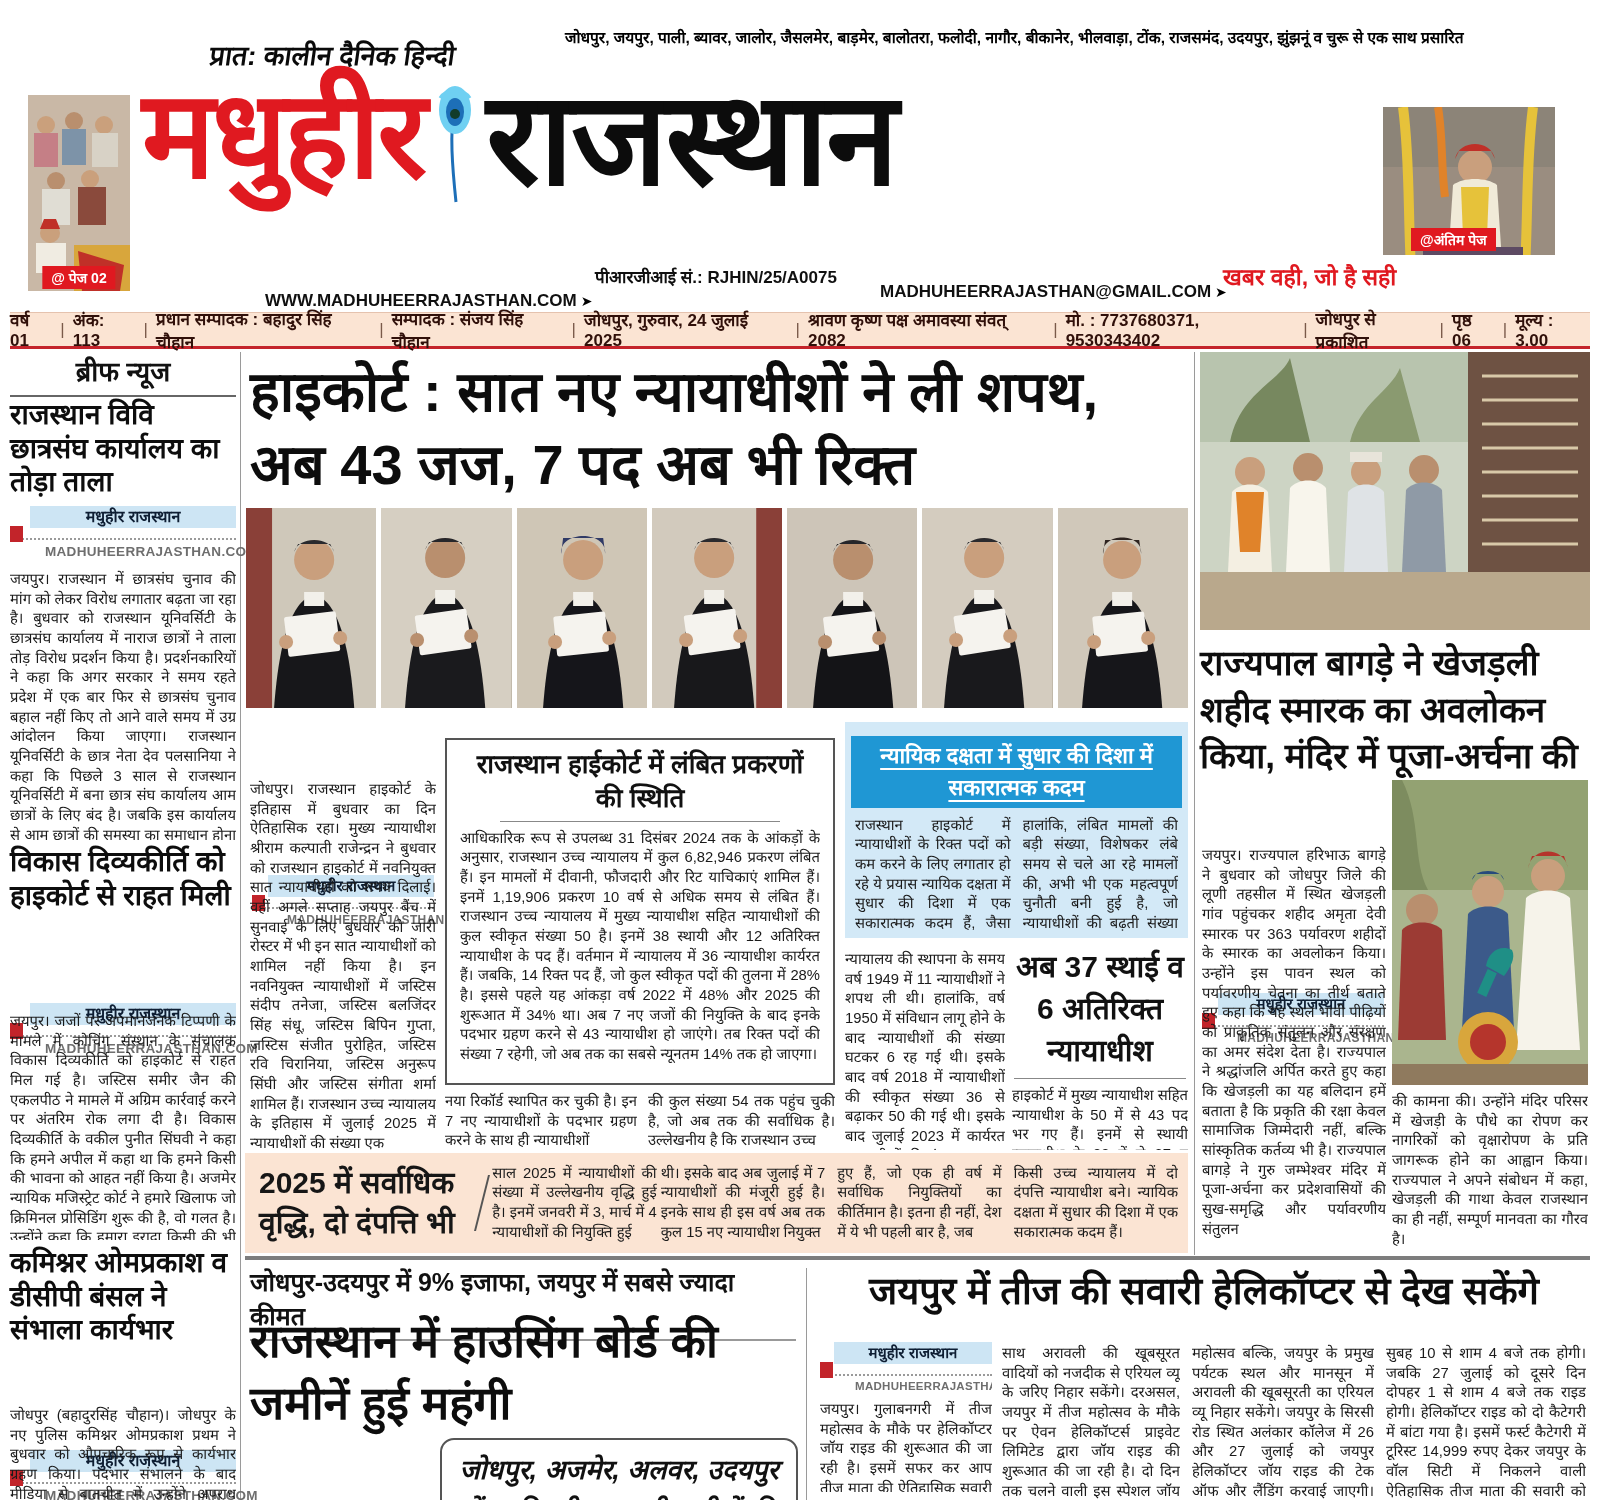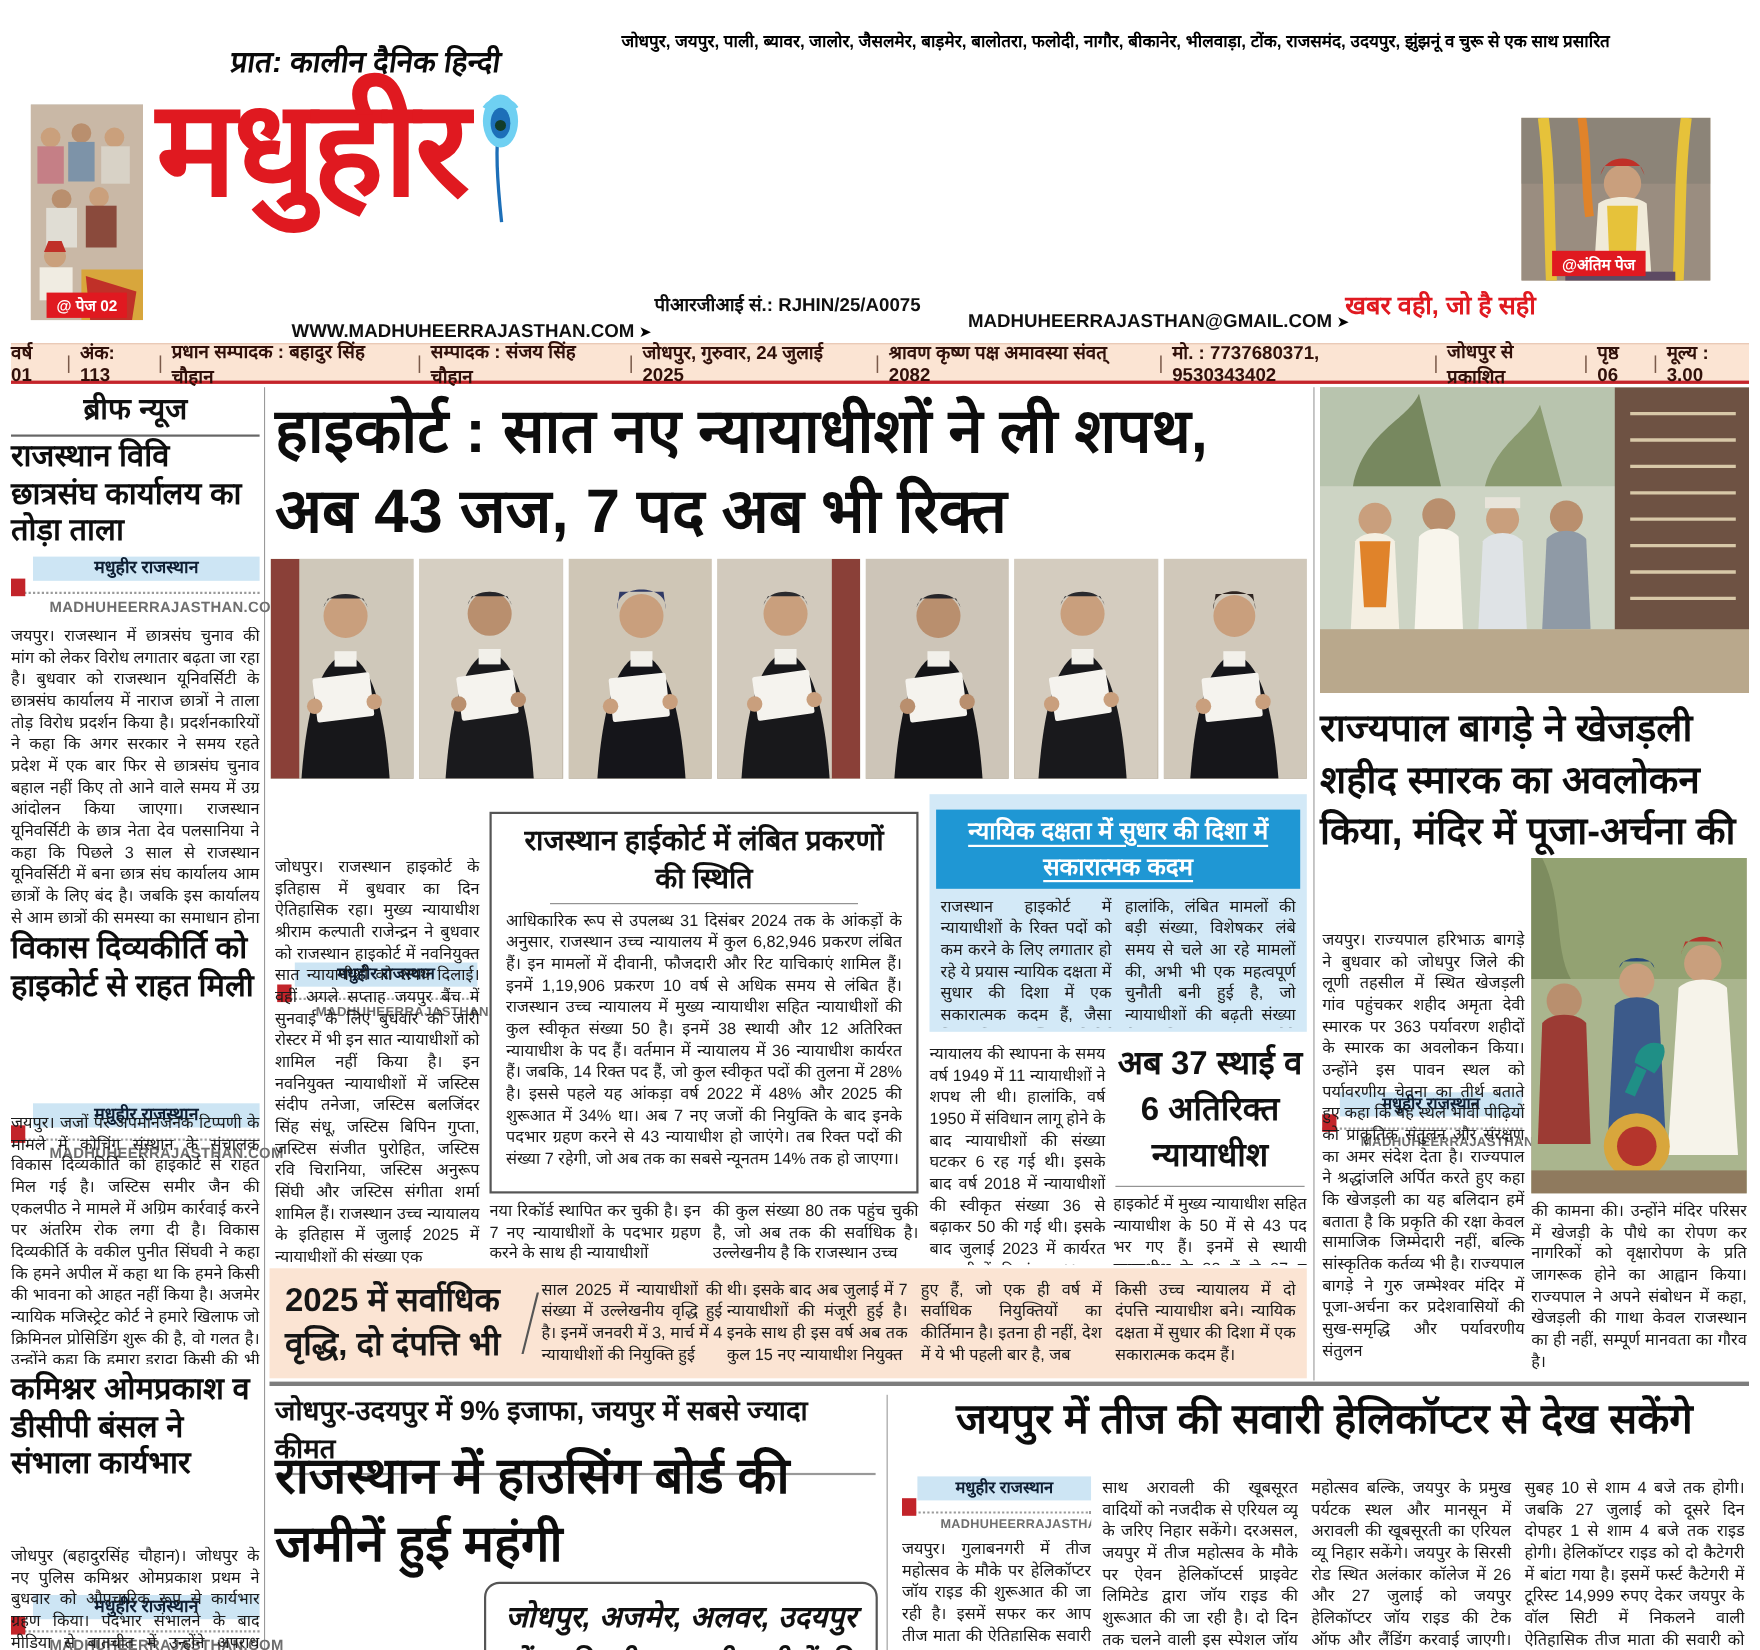--- a/index.html
+++ b/index.html
@@ -89,20 +89,21 @@
     <span class="title-red">मधुहीर</span>
     <span style="margin:6px 2px 0 2px;">
       <svg width="58" height="120" viewBox="0 0 58 120">
         <path d="M30 118 C26 80 24 50 28 26" stroke="#1d6fb8" stroke-width="3" fill="none"></path>
         <ellipse cx="29" cy="26" rx="16" ry="24" fill="#6fd0f2"></ellipse>
         <ellipse cx="29" cy="28" rx="9" ry="14" fill="#1d6fb8"></ellipse>
         <circle cx="29" cy="30" r="5" fill="#123c2a"></circle>
         <path d="M14 14 C20 4 38 4 44 14" stroke="#6fd0f2" stroke-width="3" fill="none"></path>
       </svg>
     </span>
+    <span class="title-black">राजस्थान</span>
   </div>
 
   <div class="abs photo" style="left:1383px;top:107px;width:172px;height:148px;">
     <svg width="172" height="196" viewBox="0 0 172 196">
       <rect width="172" height="196" fill="#9a8d80"></rect>
       <rect x="0" y="0" width="172" height="60" fill="#8c8478"></rect>
       <path d="M20 0 C28 60 24 120 30 196" stroke="#e6c23a" stroke-width="10" fill="none"></path>
       <path d="M150 0 C142 60 146 120 140 196" stroke="#e6c23a" stroke-width="10" fill="none"></path>
       <path d="M55 0 C60 30 58 60 62 90" stroke="#e0832a" stroke-width="8" fill="none"></path>
       <circle cx="92" cy="60" r="17" fill="#c99f7d"></circle>
@@ -278,21 +279,21 @@
   </div>
   <div class="abs jtext" style="left:250px;top:780px;width:186px;height:372px;">जोधपुर। राजस्थान हाइकोर्ट के इतिहास में बुधवार का दिन ऐतिहासिक रहा। मुख्य न्यायाधीश श्रीराम कल्पाती राजेन्द्रन ने बुधवार को राजस्थान हाइकोर्ट में नवनियुक्त सात न्यायाधीशों को शपथ दिलाई। वहीं अगले सप्ताह जयपुर बैंच में सुनवाई के लिए बुधवार को जारी रोस्टर में भी इन सात न्यायाधीशों को शामिल नहीं किया है। इन नवनियुक्त न्यायाधीशों में जस्टिस संदीप तनेजा, जस्टिस बलजिंदर सिंह संधू, जस्टिस बिपिन गुप्ता, जस्टिस संजीत पुरोहित, जस्टिस रवि चिरानिया, जस्टिस अनुरूप सिंघी और जस्टिस संगीता शर्मा शामिल हैं। राजस्थान उच्च न्यायालय के इतिहास में जुलाई 2025 में न्यायाधीशों की संख्या एक</div>
 
   <div class="abs pend-box" style="left:445px;top:738px;width:390px;height:347px;">
     <div class="pend-title">राजस्थान हाईकोर्ट में लंबित प्रकरणों की स्थिति</div>
     <div class="pend-div"></div>
     <div class="jtext" style="height:248px;">आधिकारिक रूप से उपलब्ध 31 दिसंबर 2024 तक के आंकड़ों के अनुसार, राजस्थान उच्च न्यायालय में कुल 6,82,946 प्रकरण लंबित हैं। इन मामलों में दीवानी, फौजदारी और रिट याचिकाएं शामिल हैं। इनमें 1,19,906 प्रकरण 10 वर्ष से अधिक समय से लंबित हैं। राजस्थान उच्च न्यायालय में मुख्य न्यायाधीश सहित न्यायाधीशों की कुल स्वीकृत संख्या 50 है। इनमें 38 स्थायी और 12 अतिरिक्त न्यायाधीश के पद हैं। वर्तमान में न्यायालय में 36 न्यायाधीश कार्यरत हैं। जबकि, 14 रिक्त पद हैं, जो कुल स्वीकृत पदों की तुलना में 28% है। इससे पहले यह आंकड़ा वर्ष 2022 में 48% और 2025 की शुरूआत में 34% था। अब 7 नए जजों की नियुक्ति के बाद इनके पदभार ग्रहण करने से 43 न्यायाधीश हो जाएंगे। तब रिक्त पदों की संख्या 7 रहेगी, जो अब तक का सबसे न्यूनतम 14% तक हो जाएगा।</div>
   </div>
 
   <div class="abs jtext" style="left:445px;top:1092px;width:192px;height:58px;">नया रिकॉर्ड स्थापित कर चुकी है। इन 7 नए न्यायाधीशों के पदभार ग्रहण करने के साथ ही न्यायाधीशों</div>
-  <div class="abs jtext" style="left:648px;top:1092px;width:187px;height:58px;">की कुल संख्या 80 तक पहुंच चुकी है, जो अब तक की सर्वाधिक है। उल्लेखनीय है कि राजस्थान उच्च</div>
+  <div class="abs jtext" style="left:648px;top:1092px;width:187px;height:58px;">की कुल संख्या 54 तक पहुंच चुकी है, जो अब तक की सर्वाधिक है। उल्लेखनीय है कि राजस्थान उच्च</div>
 
   <div class="abs blue-panel" style="left:845px;top:722px;width:343px;height:216px;">
     <div class="blue-head" style="margin-top:14px;">न्यायिक दक्षता में सुधार की दिशा में सकारात्मक कदम</div>
     <div class="blue-cols">
       <div class="jtext" style="width:50%;height:118px;">राजस्थान हाइकोर्ट में न्यायाधीशों के रिक्त पदों को कम करने के लिए लगातार हो रहे ये प्रयास न्यायिक दक्षता में सुधार की दिशा में एक सकारात्मक कदम हैं, जैसा कि इंडिया जस्टिस रिपोर्ट 2025 द्वारा भी रेखांकित किया गया है।</div>
       <div class="jtext" style="width:50%;height:118px;">हालांकि, लंबित मामलों की बड़ी संख्या, विशेषकर लंबे समय से चले आ रहे मामलों की, अभी भी एक महत्वपूर्ण चुनौती बनी हुई है, जो न्यायाधीशों की बढ़ती संख्या से काफी हद तक कम होने की संभावना प्रबल होगी।</div>
     </div>
   </div>
 
   <div class="abs jtext" style="left:845px;top:950px;width:160px;height:200px;">न्यायालय की स्थापना के समय वर्ष 1949 में 11 न्यायाधीशों ने शपथ ली थी। हालांकि, वर्ष 1950 में संविधान लागू होने के बाद न्यायाधीशों की संख्या घटकर 6 रह गई थी। इसके बाद वर्ष 2018 में न्यायाधीशों की स्वीकृत संख्या 36 से बढ़ाकर 50 की गई थी। इसके बाद जुलाई 2023 में कार्यरत न्यायाधीशों की संख्या 41 तक पहुंची थी।</div>

